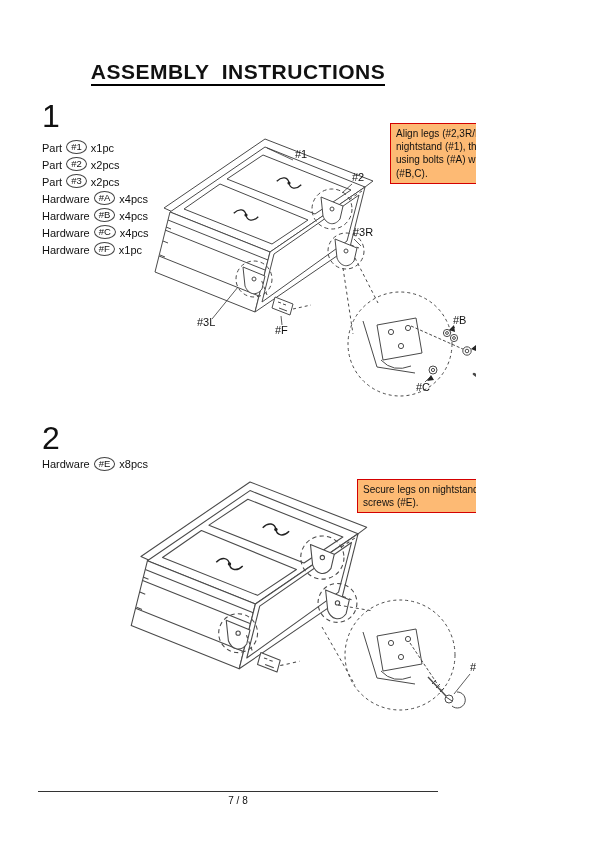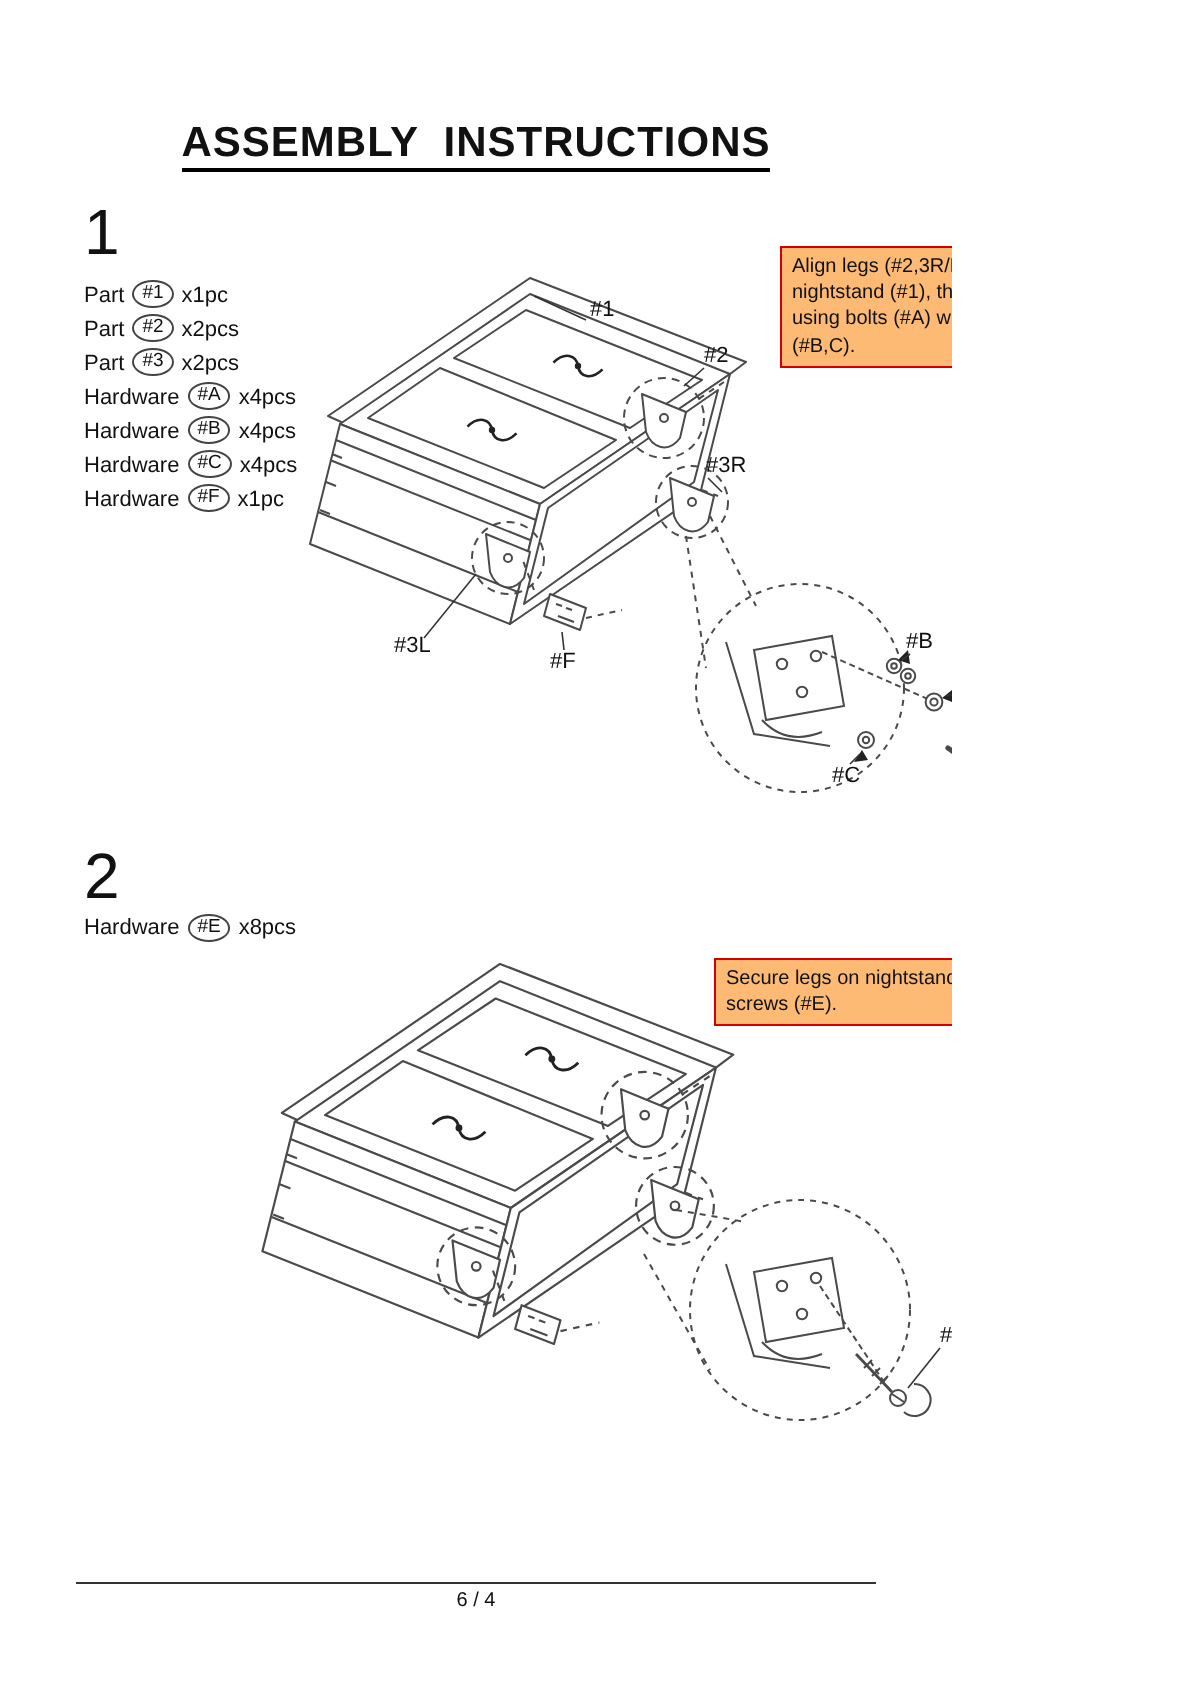--- a/index.html
+++ b/index.html
@@ -230,15 +230,15 @@
     </g>
 
     <g stroke="#333" stroke-width=".8">
       <line x1="400" y1="219" x2="384" y2="239"></line>
     </g>
 
     <text x="400" y="216">#E</text>
   </svg>
 
   <div class="footer-rule"></div>
-  <div class="page-num">6 / 4</div>
+  <div class="page-num">7 / 8</div>
 
 </div>
 
 </body></html>

